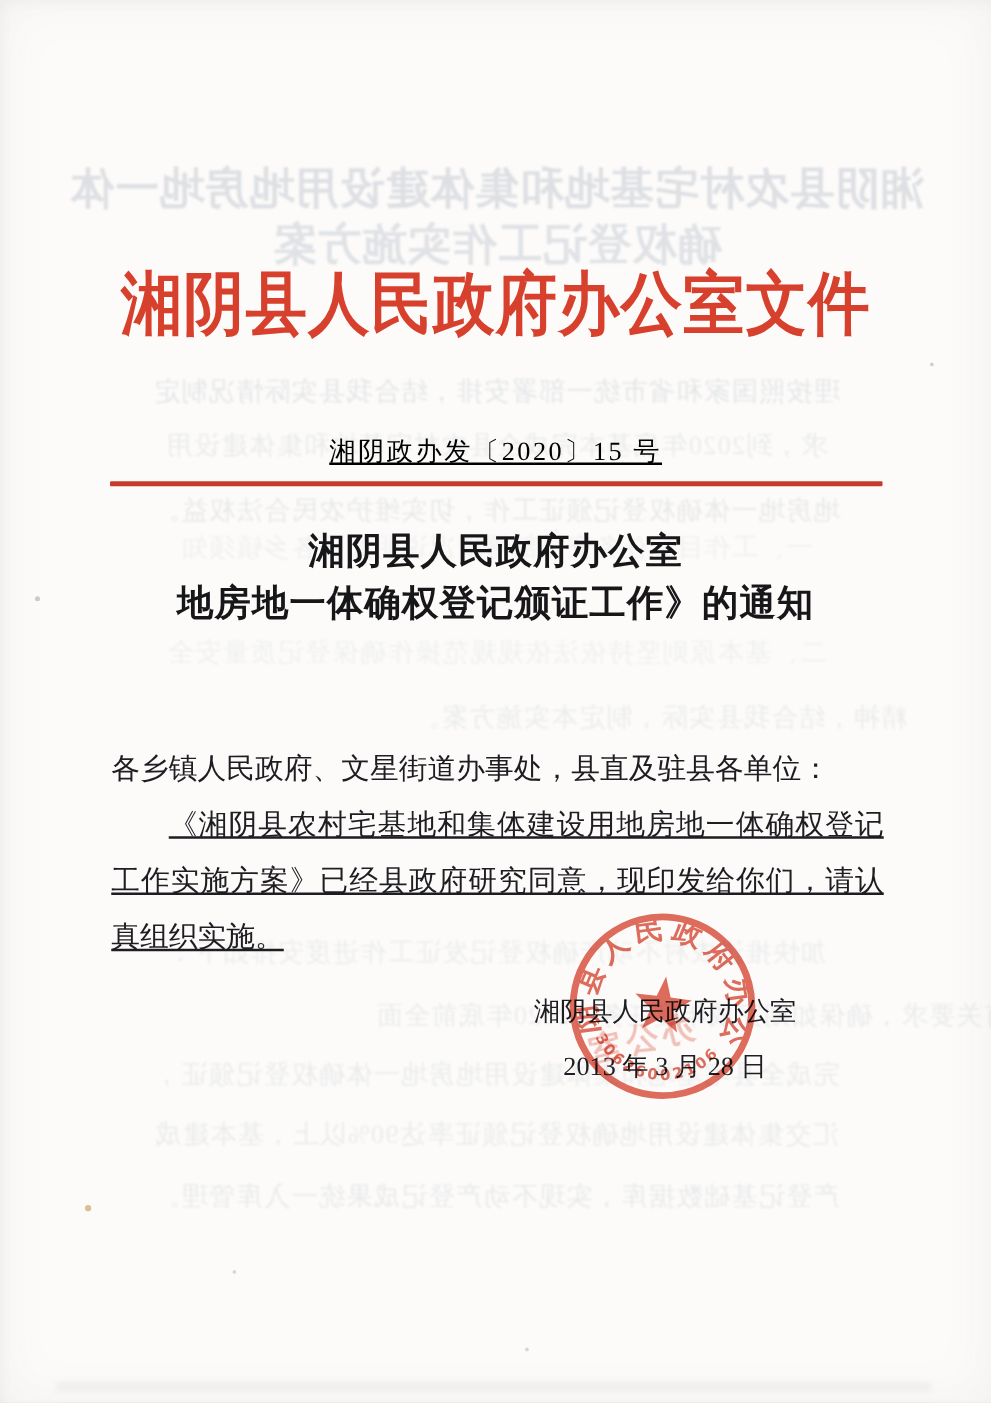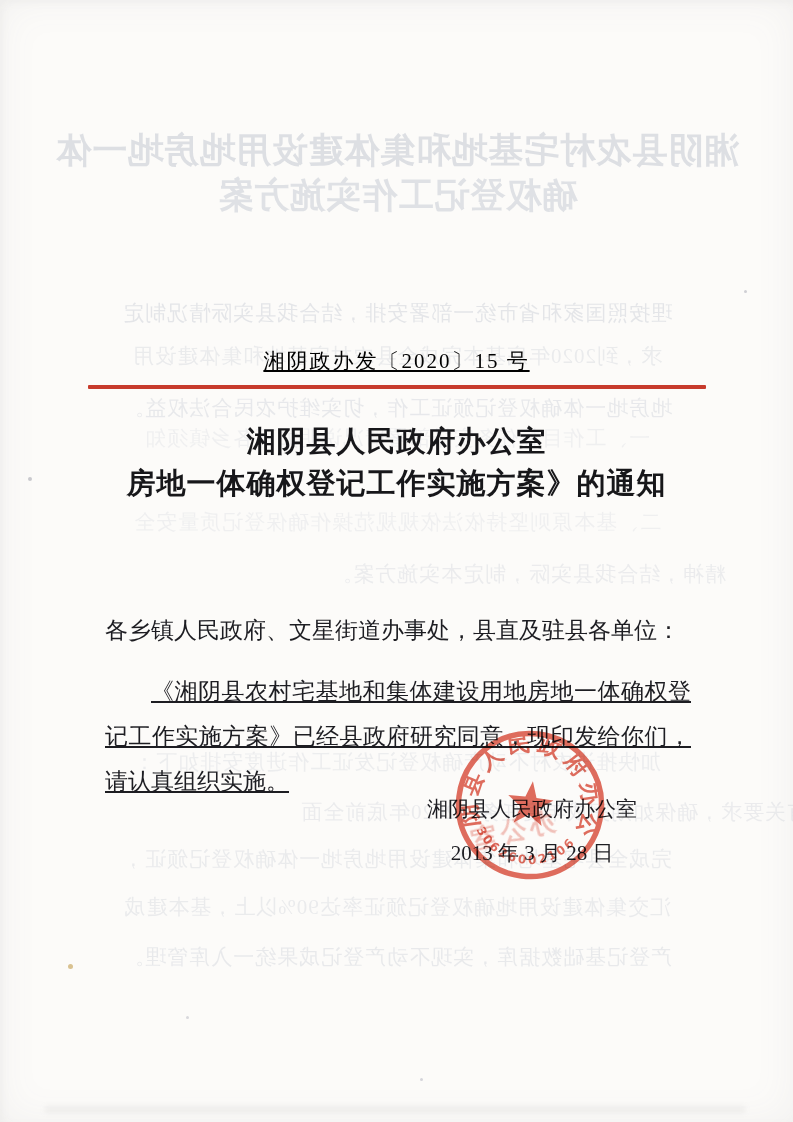--- a/index.html
+++ b/index.html
@@ -47,21 +47,21 @@
     position:absolute;top:420px;left:0;width:100%;
     text-align:center;
     font-size:29px;font-weight:700;line-height:42px;
     color:#17171a;letter-spacing:1px;
   }
   .body-text{
     position:absolute;top:592px;left:89px;width:618px;
     font-size:23px;line-height:45px;color:#1d1d22;
     text-align:justify;
   }
-  .body-text p{margin:16px;}
+  .body-text p{margin:0;}
   .body-text p.indent{text-indent:2em;text-decoration:underline;}
   .signature{
     position:absolute;left:421px;top:787px;width:222px;
     text-align:center;font-size:21px;line-height:44px;color:#1d1d22;
     z-index:2;
   }
   
   .seal{
     position:absolute;left:450px;top:725px;width:160px;height:160px;
     z-index:4;
@@ -105,28 +105,31 @@
       <div class="ghost" style="top: 798px; font-size: 21px; opacity: 0.14; left: 300px; transform: scaleX(-1);">有关要求，确保如期完成年度任务（2020年底前全面</div>
       <div class="ghost" style="top: 845px; font-size: 21px; opacity: 0.15; left: 50%; transform: translateX(-50%) scaleX(-1);">完成全县宅基地和集体建设用地房地一体确权登记颁证，</div>
       <div class="ghost" style="top: 893px; font-size: 21px; opacity: 0.15; left: 50%; transform: translateX(-50%) scaleX(-1);">汇交集体建设用地确权登记颁证率达90%以上，基本建成</div>
       <div class="ghost" style="top: 943px; font-size: 21px; opacity: 0.16; left: 50%; transform: translateX(-50%) scaleX(-1);">产登记基础数据库，实现不动产登记成果统一入库管理。</div>
     </div>
 
   <div class="smudge"></div>
 
   <div class="content">
 
+    <div class="red-head">
+      <span>湘阴县人民政府办公室文件</span>
+    </div>
 
     <div class="doc-number">湘阴政办发〔2020〕15 号</div>
 
     <div class="red-line"></div>
 
     <div class="doc-title">
       <div>湘阴县人民政府办公室</div>
-      <div>房地一体确权登记工作实施方案》的通知</div>
+      <div>地房地一体确权登记颁证工作》的通知</div>
     </div>
 
     <div class="body-text">
       <p>各乡镇人民政府、文星街道办事处，县直及驻县各单位：</p>
       <p class="indent">《湘阴县农村宅基地和集体建设用地房地一体确权登记工作实施方案》已经县政府研究同意，现印发给你们，请认真组织实施。</p>
     </div>
 
     <div class="signature">
       <div>湘阴县人民政府办公室</div>
       <div>2013 年 3 月 28 日</div>

